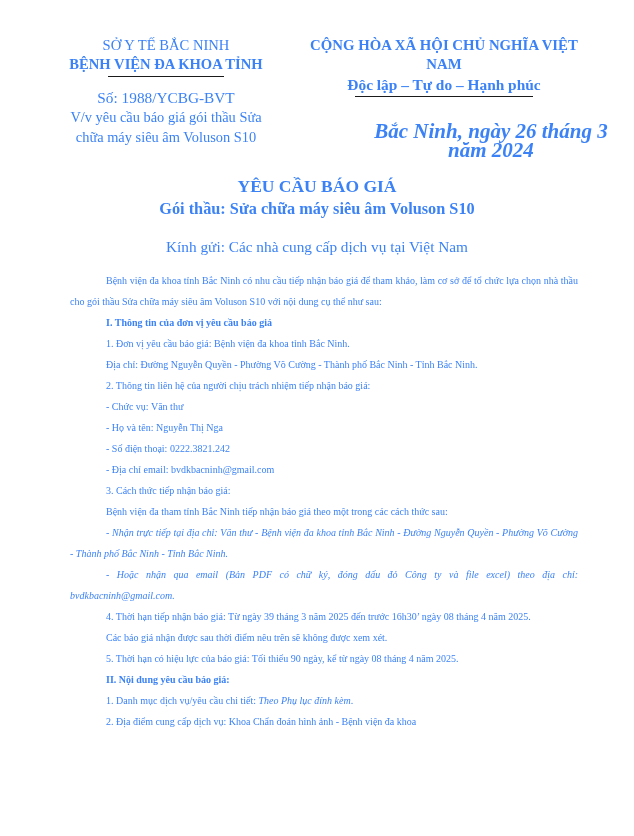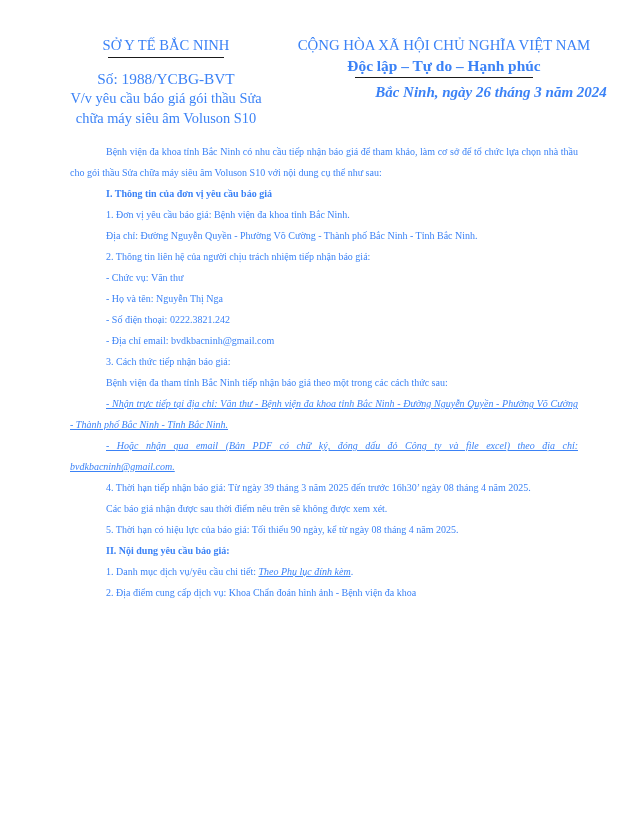--- a/index.html
+++ b/index.html
@@ -16,62 +16,68 @@
   
   .header { display: flex; padding: 36px 10px 0 40px; }
   .header-left { width: 252px; text-align: center; flex-shrink: 0; }
   .parent-org { font-size: 14.6px; line-height: 19px; }
   .org-name { font-size: 14.6px; font-weight: bold; line-height: 19px; }
   .org-underline { width: 116px; border-bottom: 1.5px solid #1a1a1a; margin: 2px auto 0; }
   .doc-number { font-size: 15.3px; line-height: 19px; margin-top: 11px; }
   .doc-subject { font-size: 14.4px; line-height: 19.5px; width: 212px; margin: 1px auto 0; }
   .header-right { flex: 1; text-align: center; }
   .national-block { padding-right: 28px; }
-  .country-name { font-size: 14.8px; font-weight: normal; line-height: 19px; }
+  .country-name { font-size: 14.8px; font-weight: bold; line-height: 19px; }
   .motto { font-size: 15.4px; font-weight: bold; line-height: 19px; margin-top: 1px; }
   .motto-underline { width: 178px; border-bottom: 1.5px solid #1a1a1a; margin: 2px auto 0; }
-  .dateline { font-size: 15px; font-weight: bold; font-style: italic; line-height: 19px; margin-top: 5px; padding-left: 66px; }
+  .dateline { font-size: 21px; font-weight: bold; font-style: italic; line-height: 19px; margin-top: 25px; padding-left: 66px; }
   
   .title-block { text-align: center; margin-top: 15px; }
   .doc-title { font-size: 17.5px; font-weight: bold; line-height: 22px; }
   .package-title { font-size: 16.3px; font-weight: bold; line-height: 21px; margin-top: 1px; }
   .salutation { font-size: 15.3px; line-height: 20px; margin-top: 18px; }
   
   .body-block { padding: 13px 56px 0 70px; }
   .body-block p {
     font-size: 10px;
     line-height: 21px;
     text-align: justify;
     text-indent: 36px;
   }
   .bold { font-weight: bold; }
-  .italic { font-style: italic; text-decoration: underline; }
+  .italic { font-style: italic; }
 </style>
 </head>
 <body>
 
 <div class="page">
 
   <div class="header">
     <div class="header-left">
       <div class="parent-org">SỞ Y TẾ BẮC NINH</div>
+      <div class="org-name">BỆNH VIỆN ĐA KHOA TỈNH</div>
       <div class="org-underline"></div>
       <div class="doc-number">Số: 1988/YCBG-BVT</div>
       <div class="doc-subject">V/v yêu cầu báo giá gói thầu Sửa chữa máy siêu âm Voluson S10</div>
     </div>
     <div class="header-right">
       <div class="national-block">
         <div class="country-name">CỘNG HÒA XÃ HỘI CHỦ NGHĨA VIỆT NAM</div>
         <div class="motto">Độc lập – Tự do – Hạnh phúc</div>
         <div class="motto-underline"></div>
       </div>
       <div class="dateline">Bắc Ninh, ngày 26 tháng 3 năm 2024</div>
     </div>
   </div>
 
+  <div class="title-block">
+    <div class="doc-title">YÊU CẦU BÁO GIÁ</div>
+    <div class="package-title">Gói thầu: Sửa chữa máy siêu âm Voluson S10</div>
+    <div class="salutation">Kính gửi: Các nhà cung cấp dịch vụ tại Việt Nam</div>
+  </div>
 
   <div class="body-block">
     <p>Bệnh viện đa khoa tỉnh Bắc Ninh có nhu cầu tiếp nhận báo giá để tham khảo, làm cơ sở để tổ chức lựa chọn nhà thầu cho gói thầu Sửa chữa máy siêu âm Voluson S10 với nội dung cụ thể như sau:</p>
     <p class="bold">I. Thông tin của đơn vị yêu cầu báo giá</p>
     <p>1. Đơn vị yêu cầu báo giá: Bệnh viện đa khoa tỉnh Bắc Ninh.</p>
     <p>Địa chỉ: Đường Nguyễn Quyền - Phường Võ Cường - Thành phố Bắc Ninh - Tỉnh Bắc Ninh.</p>
     <p>2. Thông tin liên hệ của người chịu trách nhiệm tiếp nhận báo giá:</p>
     <p>- Chức vụ: Văn thư</p>
     <p>- Họ và tên: Nguyễn Thị Nga</p>
     <p>- Số điện thoại: 0222.3821.242</p>

